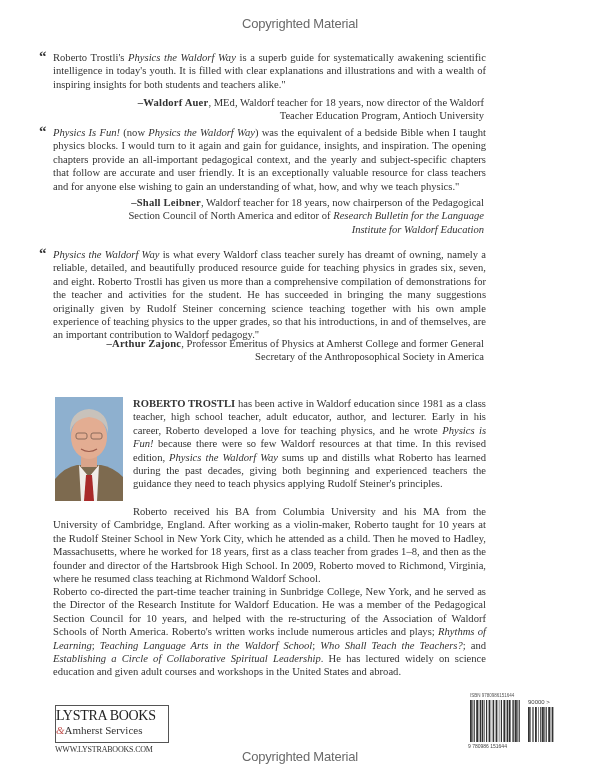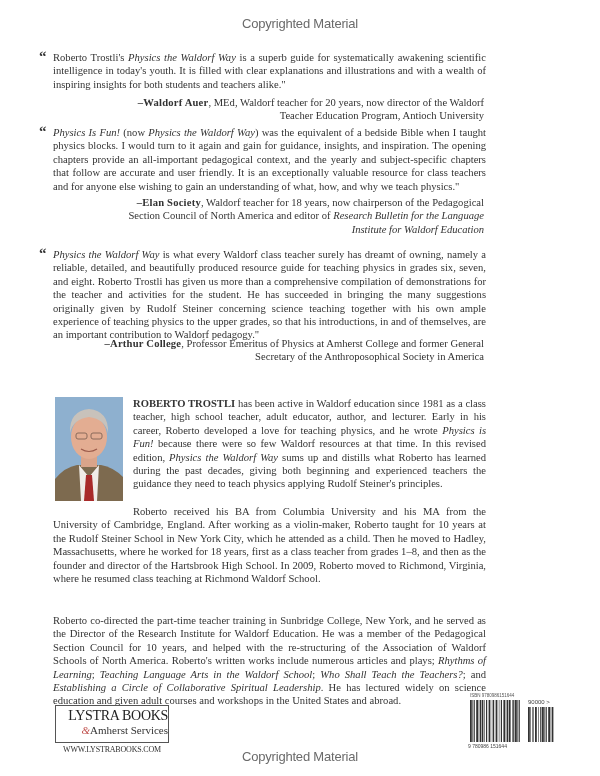--- a/index.html
+++ b/index.html
@@ -43,32 +43,32 @@
     .photo {
       position: absolute; left: 55px; top: 397px; width: 68px; height: 104px;
       overflow: hidden; background: linear-gradient(180deg, #7fa3c6 0%, #a9c2db 60%, #c9d8e6 100%);
     }
     .bio {
       position: absolute; font-family: "Liberation Serif", serif;
       font-size: 10.6px; line-height: 13.4px; text-align: justify; color: #333;
     }
     #bio1 { left: 133px; top: 397px; width: 353px; }
     #bio2 { left: 53px; top: 505px; width: 433px; text-indent: 80px; }
-    #bio3 { left: 53px; top: 585px; width: 433px; margin-top: 29px; }
+    #bio3 { left: 53px; top: 585px; width: 433px; }
 
     .logo {
       position: absolute; left: 55px; top: 705px; width: 114px; height: 38px;
-      border: 1px solid #555; box-sizing: border-box; text-align: right;
+      border: 1px solid #555; box-sizing: border-box; text-align: left;
       font-family: "Liberation Serif", serif;
     }
     .logo-line1 { font-size: 14px; color: #222; line-height: 16px; margin-top: 2px; letter-spacing: -0.3px; }
     .logo-line2 { font-size: 11px; color: #333; line-height: 13px; }
     .logo-amp { color: #c0504d; font-style: italic; }
     .logo-url {
-      position: absolute; left: 55px; top: 745px; width: 114px; text-align: center;
+      position: absolute; left: 55px; top: 745px; width: 114px; 
       font-family: "Liberation Serif", serif; font-size: 8px; color: #333; letter-spacing: -0.2px;
     }
 
     .barcode-wrap {
       position: absolute; left: 468px; top: 693px; width: 98px; height: 60px; background: #fff;
     }
     .isbn-text {
       position: absolute; left: 2px; top: 0; font-family: "Liberation Sans", sans-serif;
       font-size: 4.5px; color: #555;
     }
@@ -86,37 +86,37 @@
 </head>
 <body>
 
 <div class="copyright top">Copyrighted Material</div>
 
 <div class="quote" id="q1">
   <span class="qmark">“</span>
   <span><span>Roberto Trostli's </span><i>Physics the Waldorf Way</i><span> is a superb guide for systematically awakening scientific intelligence in today's youth. It is filled with clear explanations and illustrations and with a wealth of inspiring insights for both students and teachers alike."</span></span>
 </div>
 <div class="attrib" id="a1">
-  <b>–Waldorf Auer</b><span><span>, MEd, Waldorf teacher for 20 years, now director of the Waldorf Teacher Education Program, Antioch University</span></span>
+  <b>–Waldorf Auer</b><span><span>, MEd, Waldorf teacher for 18 years, now director of the Waldorf Teacher Education Program, Antioch University</span></span>
 </div>
 
 <div class="quote" id="q2">
   <span class="qmark">“</span>
   <span><i>Physics Is Fun!</i><span> (now </span><i>Physics the Waldorf Way</i><span>) was the equivalent of a bedside Bible when I taught physics blocks. I would turn to it again and gain for guidance, insights, and inspiration. The opening chapters provide an all-important pedagogical context, and the yearly and subject-specific chapters that follow are accurate and user friendly. It is an exceptionally valuable resource for class teachers and for anyone else wishing to gain an understanding of what, how, and why we teach physics."</span></span>
 </div>
 <div class="attrib" id="a2">
-  <b>–Elan Society</b><span><span>, Waldorf teacher for 18 years, now chairperson of the Pedagogical Section Council of North America and editor of </span><i>Research Bulletin for the Language Institute for Waldorf Education</i></span>
+  <b>–Shall Leibner</b><span><span>, Waldorf teacher for 18 years, now chairperson of the Pedagogical Section Council of North America and editor of </span><i>Research Bulletin for the Language Institute for Waldorf Education</i></span>
 </div>
 
 <div class="quote" id="q3">
   <span class="qmark">“</span>
   <span><i>Physics the Waldorf Way</i><span> is what every Waldorf class teacher surely has dreamt of owning, namely a reliable, detailed, and beautifully produced resource guide for teaching physics in grades six, seven, and eight. Roberto Trostli has given us more than a comprehensive compilation of demonstrations for the teacher and activities for the student.  He has succeeded in bringing the many suggestions originally given by Rudolf Steiner concerning science teaching together with his own ample experience of teaching physics to the upper grades, so that his introductions, in and of themselves, are an important contribution to Waldorf pedagogy."</span></span>
 </div>
 <div class="attrib" id="a3">
-  <b>–Arthur College</b><span><span>,  Professor Emeritus of Physics at Amherst College and former General Secretary of the Anthroposophical Society in America</span></span>
+  <b>–Arthur Zajonc</b><span><span>,  Professor Emeritus of Physics at Amherst College and former General Secretary of the Anthroposophical Society in America</span></span>
 </div>
 
 <div class="photo">
   <svg width="68" height="104" viewBox="0 0 68 104">
     <rect x="0" y="0" width="68" height="104" fill="#8eb0cf"></rect>
     <path d="M0 104 L0 82 Q10 70 22 68 L46 68 Q58 70 68 80 L68 104 Z" fill="#7d6a4f"></path>
     <path d="M24 68 L34 80 L44 68 L42 104 L26 104 Z" fill="#f0ece8"></path>
     <path d="M31 78 L37 78 L39 104 L29 104 Z" fill="#a82a2a"></path>
     <rect x="26" y="56" width="16" height="14" fill="#d9a48a"></rect>
     <ellipse cx="34" cy="40" rx="18" ry="22" fill="#e3ad92"></ellipse>

